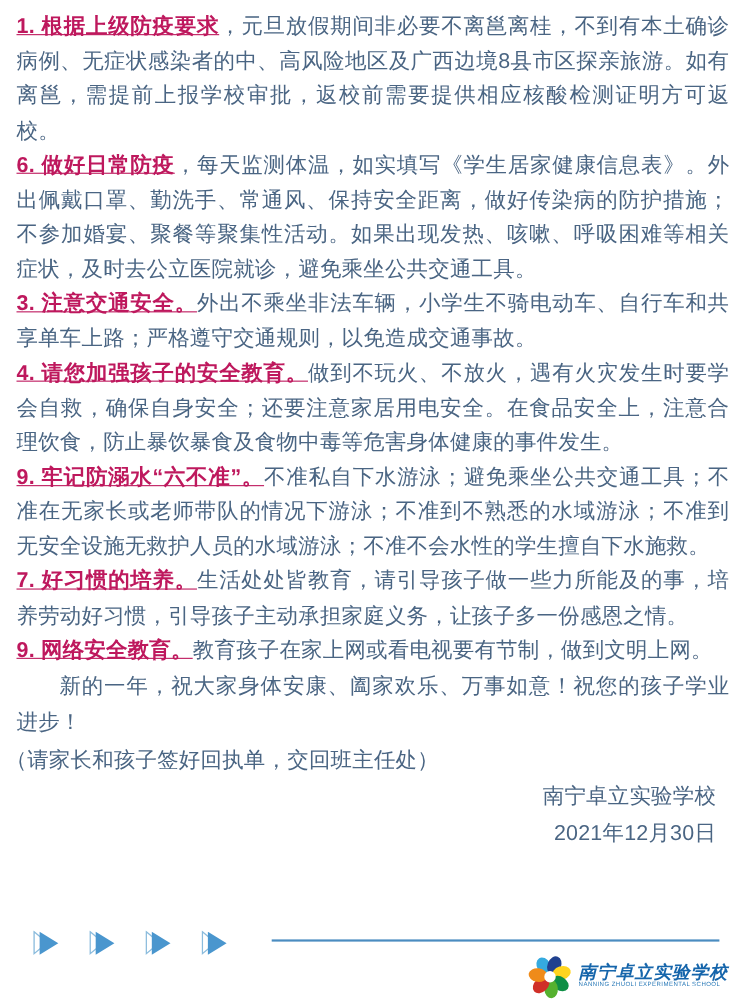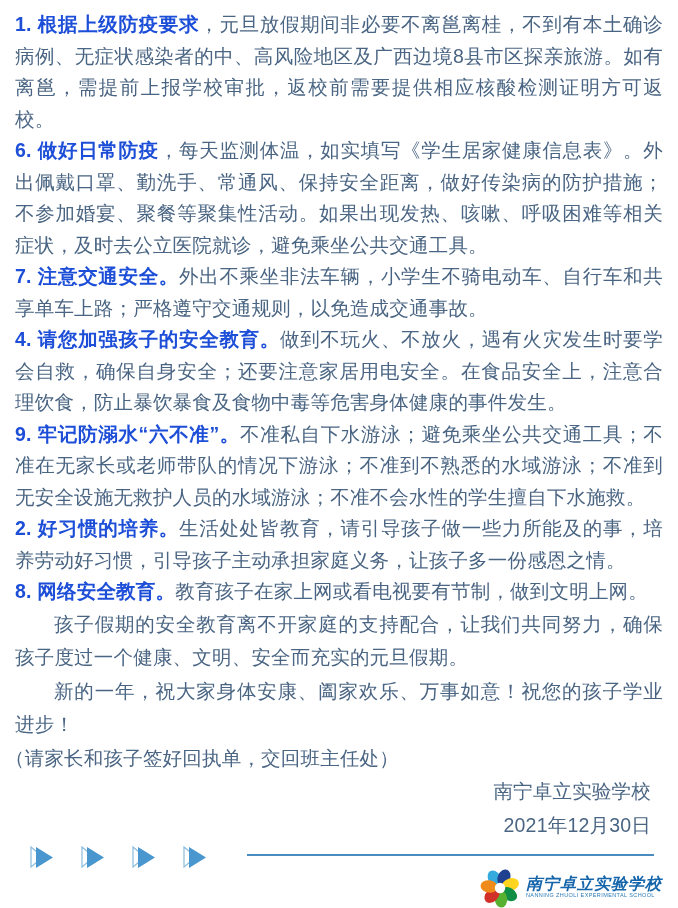--- a/index.html
+++ b/index.html
@@ -18,22 +18,23 @@
   .content {
     padding: 9px 15px 0 15px;
     font-size: 19.5px;
     line-height: 31.5px;
     text-align: justify;
     color: #4a6583;
     letter-spacing: 0.2px;
   }
   .content p { margin: 0; }
   .content p b {
-    color: #1d4ed8;
+    color: #be185d;
     font-weight: bold;
+    text-decoration: underline;
   }
   .tail { line-height: 33.5px; }
   .ind { text-indent: 2em; }
   .paren { margin-left: -10px !important; }
   .sign {
     text-align: right;
     padding-right: 12px;
     text-indent: 0;
   }
   .footer {
@@ -79,26 +80,25 @@
     white-space: nowrap;
   }
 </style>
 </head>
 <body>
 
 <div class="page">
   <div class="content">
     <p><b>1. 根据上级防疫要求</b><span>，元旦放假期间非必要不离邕离桂，不到有本土确诊病例、无症状感染者的中、高风险地区及广西边境8县市区探亲旅游。如有离邕，需提前上报学校审批，返校前需要提供相应核酸检测证明方可返校。</span></p>
     <p><b>6. 做好日常防疫</b><span>，每天监测体温，如实填写《学生居家健康信息表》。外出佩戴口罩、勤洗手、常通风、保持安全距离，做好传染病的防护措施；不参加婚宴、聚餐等聚集性活动。如果出现发热、咳嗽、呼吸困难等相关症状，及时去公立医院就诊，避免乘坐公共交通工具。</span></p>
-    <p><b>7. 注意交通安全。</b><span>外出不乘坐非法车辆，小学生不骑电动车、自行车和共享单车上路；严格遵守交通规则，以免造成交通事故。</span></p>
+    <p><b>3. 注意交通安全。</b><span>外出不乘坐非法车辆，小学生不骑电动车、自行车和共享单车上路；严格遵守交通规则，以免造成交通事故。</span></p>
     <p><b>4. 请您加强孩子的安全教育。</b><span>做到不玩火、不放火，遇有火灾发生时要学会自救，确保自身安全；还要注意家居用电安全。在食品安全上，注意合理饮食，防止暴饮暴食及食物中毒等危害身体健康的事件发生。</span></p>
     <p><b>9. 牢记防溺水“六不准”。</b><span>不准私自下水游泳；避免乘坐公共交通工具；不准在无家长或老师带队的情况下游泳；不准到不熟悉的水域游泳；不准到无安全设施无救护人员的水域游泳；不准不会水性的学生擅自下水施救。</span></p>
-    <p><b>2. 好习惯的培养。</b><span>生活处处皆教育，请引导孩子做一些力所能及的事，培养劳动好习惯，引导孩子主动承担家庭义务，让孩子多一份感恩之情。</span></p>
-    <p><b>8. 网络安全教育。</b><span>教育孩子在家上网或看电视要有节制，做到文明上网。</span></p>
-    <p class="tail ind"><span>孩子假期的安全教育离不开家庭的支持配合，让我们共同努力，确保孩子度过一个健康、文明、安全而充实的元旦假期。</span></p>
+    <p><b>7. 好习惯的培养。</b><span>生活处处皆教育，请引导孩子做一些力所能及的事，培养劳动好习惯，引导孩子主动承担家庭义务，让孩子多一份感恩之情。</span></p>
+    <p><b>9. 网络安全教育。</b><span>教育孩子在家上网或看电视要有节制，做到文明上网。</span></p>
     <p class="tail ind"><span>新的一年，祝大家身体安康、阖家欢乐、万事如意！祝您的孩子学业进步！</span></p>
     <p class="tail paren"><span>（请家长和孩子签好回执单，交回班主任处）</span></p>
     <p class="tail sign">南宁卓立实验学校</p>
     <p class="tail sign">2021年12月30日</p>
   </div>
 
   <div class="footer">
     <div class="markers">
       <svg class="marker" viewBox="0 0 24 23">
         <polygon points="1,1 13,11 1,21" fill="#ffffff" stroke="#8bbcdd" stroke-width="1.2"></polygon>

